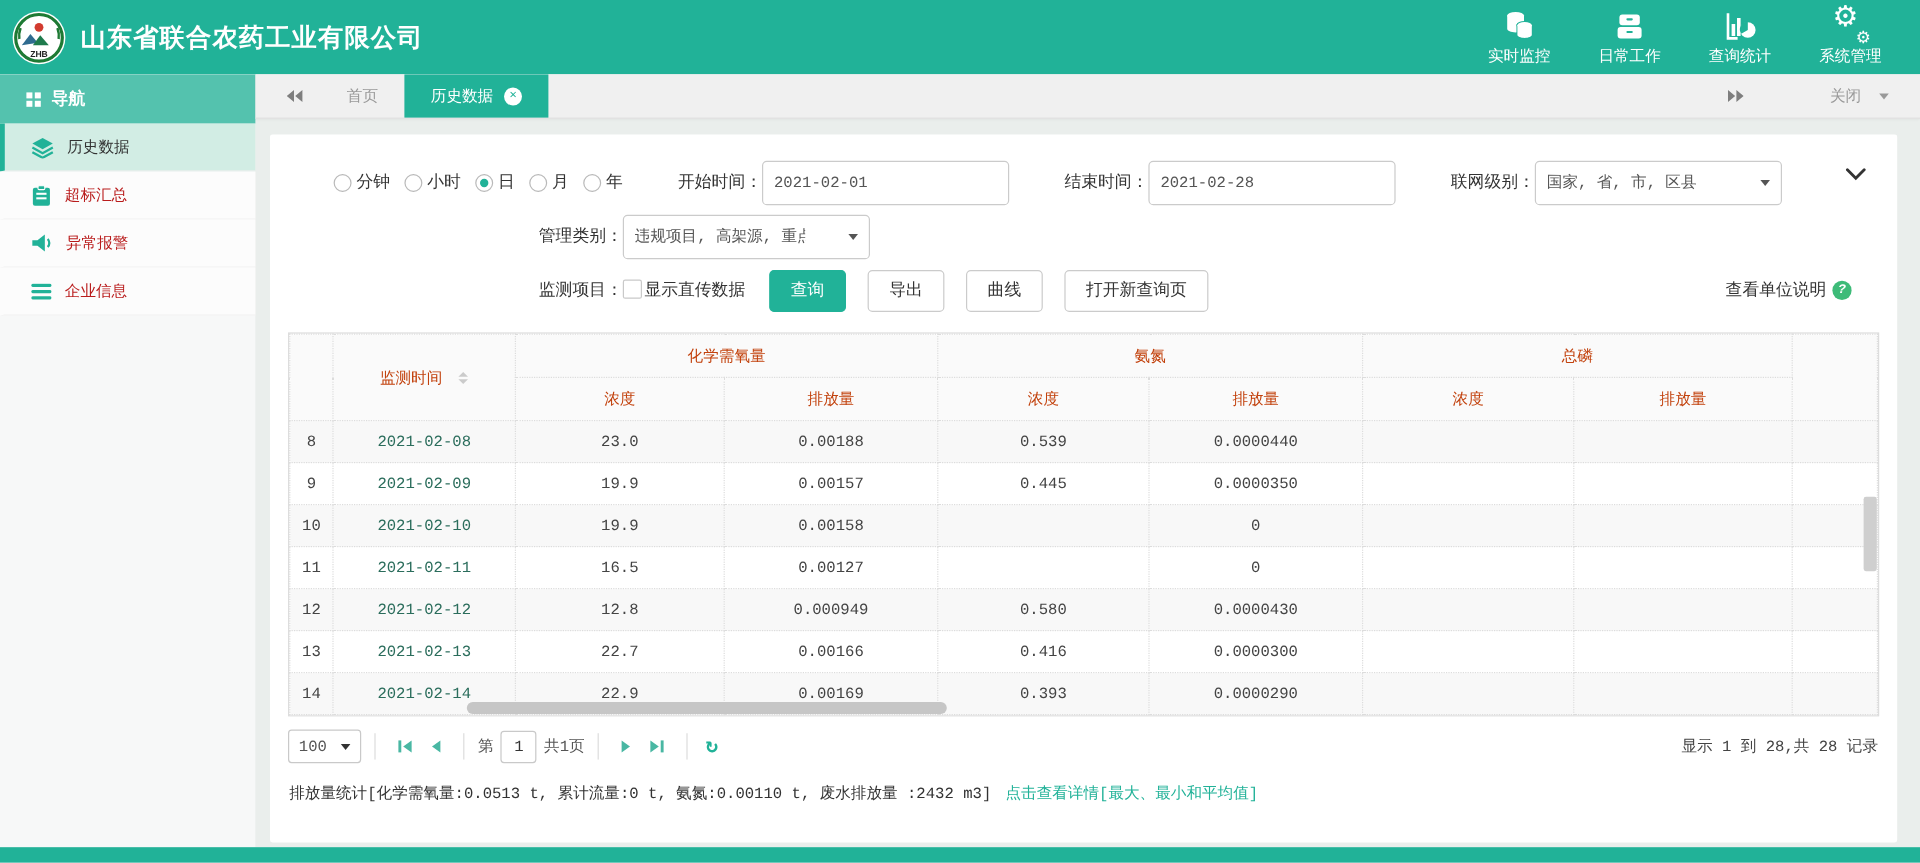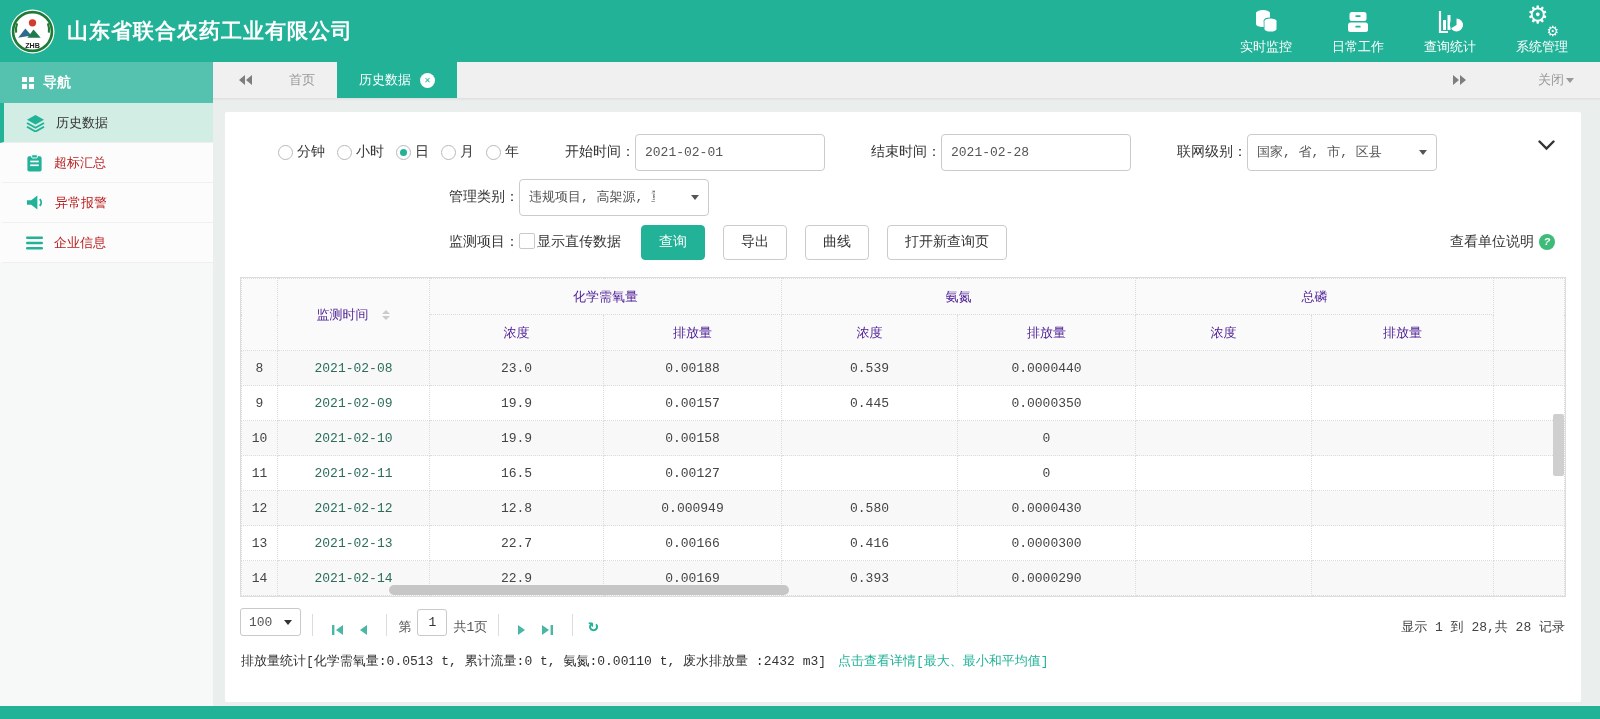--- a/index.html
+++ b/index.html
@@ -36,65 +36,65 @@
 
   .content-col{flex:1;display:flex;flex-direction:column;background:#EAEEEC;min-width:0;font-family:Liberation Mono, monospace;}
 
   
   .tabbar{height:37px;background:#F0F0F0;display:flex;align-items:stretch;padding-left:10px;border-bottom:1px solid #DFDFDF;box-shadow:0 1px 2px rgba(0,0,0,.04);}
   .tab-arrow{align-self:center;margin:0 14px;cursor:pointer;display:flex;}
   .tab{display:flex;align-items:center;padding:0 22px;font-size:13px;color:#999;cursor:pointer;}
   .tab.active{background:var(--teal);color:#fff;gap:9px;}
   .tab-close{width:15px;height:15px;border-radius:50%;background:#fff;color:var(--teal);font-size:10px;font-weight:bold;display:flex;align-items:center;justify-content:center;cursor:pointer;}
   .tab-spacer{flex:1;}
-  .close-menu{align-self:center;color:#999;font-size:13px;margin:0 26px 0 56px;cursor:pointer;display:flex;align-items:center;gap:2px;}
+  .close-menu{align-self:center;color:#999;font-size:13px;margin:0 26px 0 56px;cursor:pointer;display:flex;align-items:center;gap:15px;}
   .caret-down{width:0;height:0;border-left:4px solid transparent;border-right:4px solid transparent;border-top:5px solid #999;display:inline-block;}
 
   
   .card{background:#fff;margin:13px 19px 0 12px;height:590px;position:relative;border-radius:2px;}
   .collapse-chevron{position:absolute;top:26px;right:26px;cursor:pointer;}
 
-  .filters{padding:21px 16px 0 16px;}
+  .filters{padding:21px 28px 0 16px;}
   .frow{display:flex;align-items:center;height:38px;margin-bottom:7px;}
   .flabel{width:88px;text-align:right;font-size:14px;color:#333;flex-shrink:0;white-space:nowrap;}
-  .control{width:190px;height:37px;border:1px solid #CBCBCB;border-radius:4px;background:#fff;display:flex;align-items:center;padding:0 9px;font-size:13px;color:#555;margin-right:28px;cursor:pointer;}
+  .control{width:206px;height:37px;border:1px solid #CBCBCB;border-radius:4px;background:#fff;display:flex;align-items:center;padding:0 9px;font-size:13px;color:#555;margin-right:28px;cursor:pointer;}
   .control .val{flex:1;white-space:nowrap;overflow:hidden;}
   .sel-caret{width:0;height:0;border-left:4px solid transparent;border-right:4px solid transparent;border-top:5px solid #555;margin-left:4px;}
   .radio-group{width:278px;display:flex;align-items:center;justify-content:flex-end;margin-right:28px;}
   .radio{display:flex;align-items:center;margin-left:12px;cursor:pointer;}
   .radio .rc{width:15px;height:15px;border:1px solid #B9B9B9;border-radius:50%;background:#fff;display:flex;align-items:center;justify-content:center;margin-right:4px;}
   .radio .rc i{width:7px;height:7px;border-radius:50%;background:transparent;}
   .radio.checked .rc i{background:var(--teal);}
   .radio span.rlabel{font-size:14px;color:#333;}
   .checkbox-wrap{display:flex;align-items:flex-start;margin-right:20px;cursor:pointer;}
   .checkbox{width:16px;height:16px;border:1px solid #C9C9C9;border-radius:2px;background:#fff;margin-right:2px;}
   .checkbox-wrap span{font-size:14px;color:#333;}
   .btn{height:35px;padding:0 17px;border:1px solid #CBCBCB;border-radius:4px;background:#fff;font-size:14px;color:#333;margin-right:18px;cursor:pointer;font-family:inherit;}
   .btn.primary{background:var(--teal);border-color:var(--teal);color:#fff;}
   .unit-help{margin-left:auto;display:flex;align-items:center;gap:5px;font-size:14px;color:#333;cursor:pointer;padding-right:10px;}
   .q-icon{width:16px;height:16px;border-radius:50%;background:#3DBB78;color:#fff;font-size:11px;font-weight:bold;display:flex;align-items:center;justify-content:center;}
 
   
   .table-wrap{margin:16px 15px 0 15px;border:1px solid #DDD;position:relative;}
   table{border-collapse:collapse;table-layout:fixed;width:100%;}
   th,td{border:1px dotted #DCDCDC;font-size:13px;text-align:center;}
-  thead th{height:36px;background:#FAFAFA;color:#4c1d95;font-weight:normal;}
+  thead th{height:36px;background:#FAFAFA;color:#c2410c;font-weight:normal;}
   tbody td{height:35px;color:#444;}
   tbody tr:nth-child(odd){background:#F8F8F8;}
   tbody tr:nth-child(even){background:#fff;}
   td.datecell{color:var(--link-green);cursor:pointer;}
   .sort-icon{display:inline-flex;flex-direction:column;gap:2px;margin-left:6px;vertical-align:middle;}
   .sort-icon i{width:0;height:0;border-left:4px solid transparent;border-right:4px solid transparent;display:block;}
   .sort-icon .up{border-bottom:4px solid #CBCBCB;}
   .sort-icon .down{border-top:4px solid #CBCBCB;}
   .vscroll-thumb{position:absolute;right:1px;top:136px;width:11px;height:62px;background:#CFCFCF;border-radius:2px;}
   .hscroll-thumb{position:absolute;bottom:1px;left:148px;width:400px;height:10px;background:#C6C6C6;border-radius:5px;}
 
   
-  .pager{display:flex;align-items:flex-end;margin:11px 16px 0 15px;font-size:13px;color:#555;}
+  .pager{display:flex;align-items:center;margin:11px 16px 0 15px;font-size:13px;color:#555;}
   .psize{height:28px;border:1px solid #C9C9C9;border-radius:3px;display:flex;align-items:center;gap:8px;padding:0 8px;cursor:pointer;}
   .psize .sel-caret{border-top-color:#333;}
   .psep{width:1px;height:22px;background:#DDD;margin:0 11px;}
   .pbtn{display:flex;align-items:center;margin:0 7px;cursor:pointer;}
   .page-box{width:30px;height:27px;border:1px solid #C9C9C9;border-radius:3px;text-align:center;font-size:13px;color:#333;margin:0 6px;font-family:inherit;}
   .refresh{color:var(--teal);font-size:17px;font-weight:bold;cursor:pointer;margin-left:4px;}
   .records{margin-left:auto;color:#444;}
 
   .stats{margin:16px 16px 0 16px;font-size:13px;color:#333;}
   .stats .detail{color:var(--teal);cursor:pointer;margin-left:4px;}

